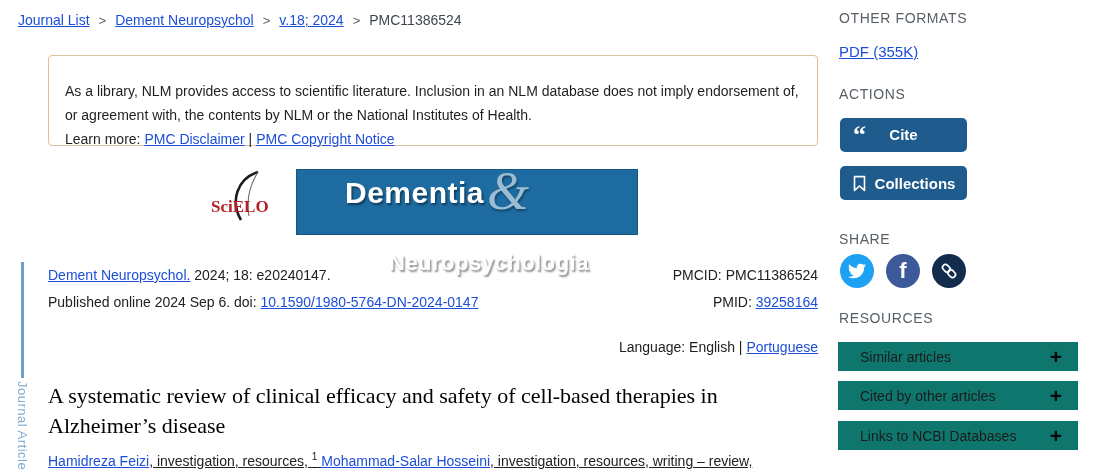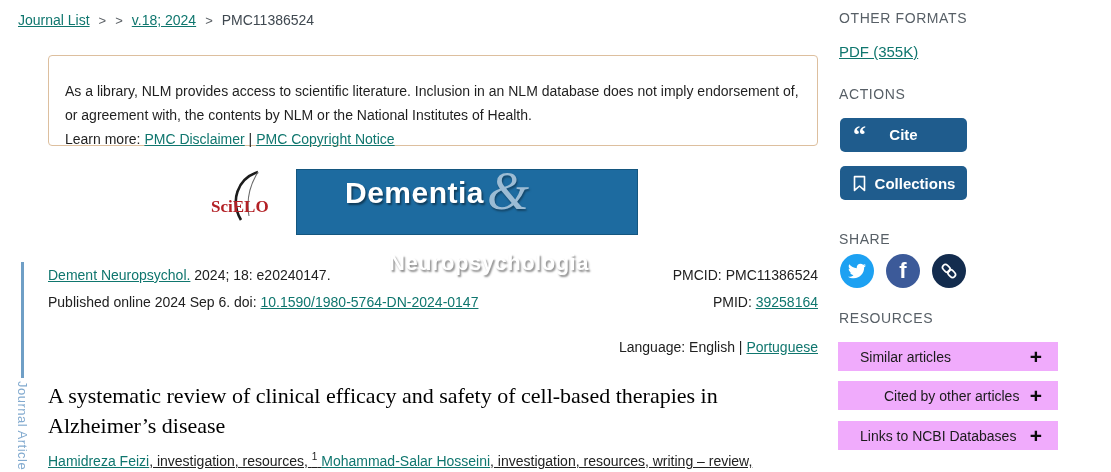--- a/index.html
+++ b/index.html
@@ -1,20 +1,20 @@
 <!DOCTYPE html>
 <html><head>
 <meta charset="utf-8">
 <style>
   * { margin:0; padding:0; box-sizing:border-box; }
   html,body { width:1111px; height:472px; background:#ffffff; overflow:hidden;
     font-family:"Liberation Sans", sans-serif; color:#212121; }
   .page { position:relative; width:1111px; height:472px; }
 
-  a, .link { color:#0f766e; text-decoration:underline; cursor:pointer; }
+  a, .link { color:#1d4ed8; text-decoration:underline; cursor:pointer; }
 
   
   .breadcrumb { position:absolute; left:18px; top:12px; font-size:14px; color:#3f4850;
     display:flex; align-items:center; gap:9px; white-space:nowrap; }
   .crumb-sep { color:#5c6166; font-size:13px; }
 
   
   .disclaimer { position:absolute; left:48px; top:55px; width:770px; height:91px;
     border:1px solid #ddbf9e; border-radius:4px; padding:23px 16px; font-size:14px;
     line-height:24px; color:#1f1f1f; background:#fff; }
@@ -67,35 +67,36 @@
   .btn-cite .qicon { position:absolute; left:13px; top:4px;
     font-family:"Liberation Serif", serif; font-size:26px; font-weight:bold; line-height:26px; }
   .btn-cite .lbl { position:absolute; left:0; right:0; top:8px; text-align:center; }
   .btn-collections { top:166px; display:flex; align-items:center; justify-content:center; gap:8px; }
   .share-icons { position:absolute; left:2px; top:254px; display:flex; gap:12px; }
   .circle { width:34px; height:34px; border-radius:50%; display:flex; align-items:center;
     justify-content:center; cursor:pointer; }
   .c-twitter { background:#1da1f2; }
   .c-facebook { background:#3c5a99; color:#fff; font-weight:bold; font-size:22px; }
   .c-link { background:#132c4e; }
-  .accordion { position:absolute; left:0; width:220px; height:29px; background:#f0abfc;
+  .accordion { position:absolute; left:0; width:240px; height:29px; background:#0f766e;
     display:flex; align-items:center; cursor:pointer; }
   .accordion .alabel { margin-left:22px; font-size:14px; color:#1b1b1b; flex:1; }
   .accordion .plus { margin-right:16px; font-size:21px; font-weight:900; color:#0b0b0b;
     line-height:1; }
-  .acc-1 { top:342px; } .acc-2 { top:381px;padding-left:24px; } .acc-3 { top:421px; }
+  .acc-1 { top:342px; } .acc-2 { top:381px; } .acc-3 { top:421px; }
 </style>
 </head>
 <body>
 
 <div class="page">
 
   <nav class="breadcrumb">
     <a>Journal List</a>
     <span class="crumb-sep">&gt;</span>
+    <a>Dement Neuropsychol</a>
     <span class="crumb-sep">&gt;</span>
     <a>v.18; 2024</a>
     <span class="crumb-sep">&gt;</span>
     <span>PMC11386524</span>
   </nav>
 
   <div class="disclaimer">
     <span>As a library, NLM provides access to scientific literature. Inclusion in an NLM database does not imply endorsement of, or agreement with, the contents by NLM or the National Institutes of Health.</span>
     <div>
       <span>Learn more:</span>

